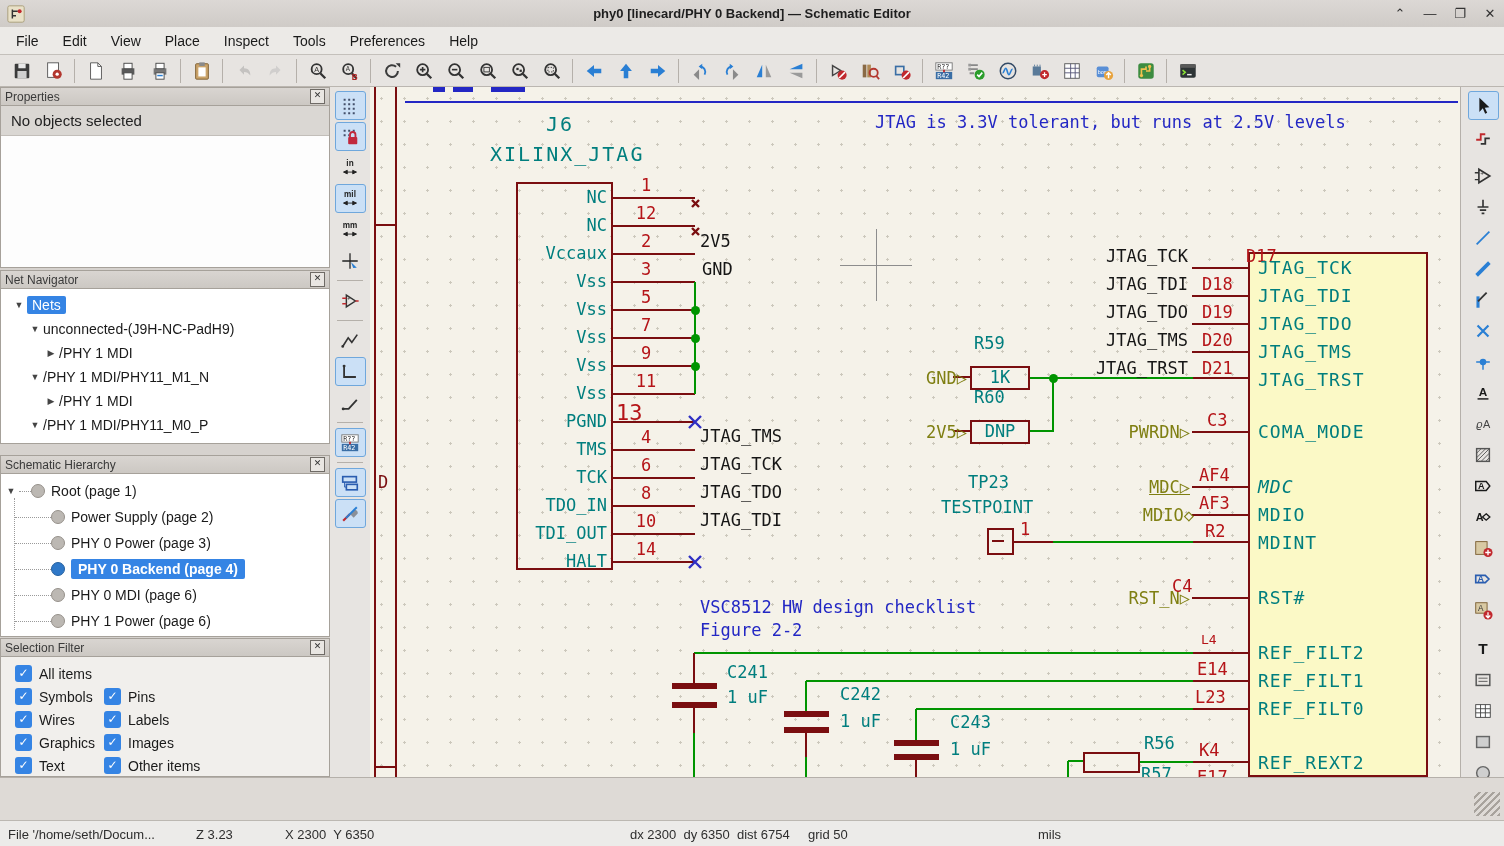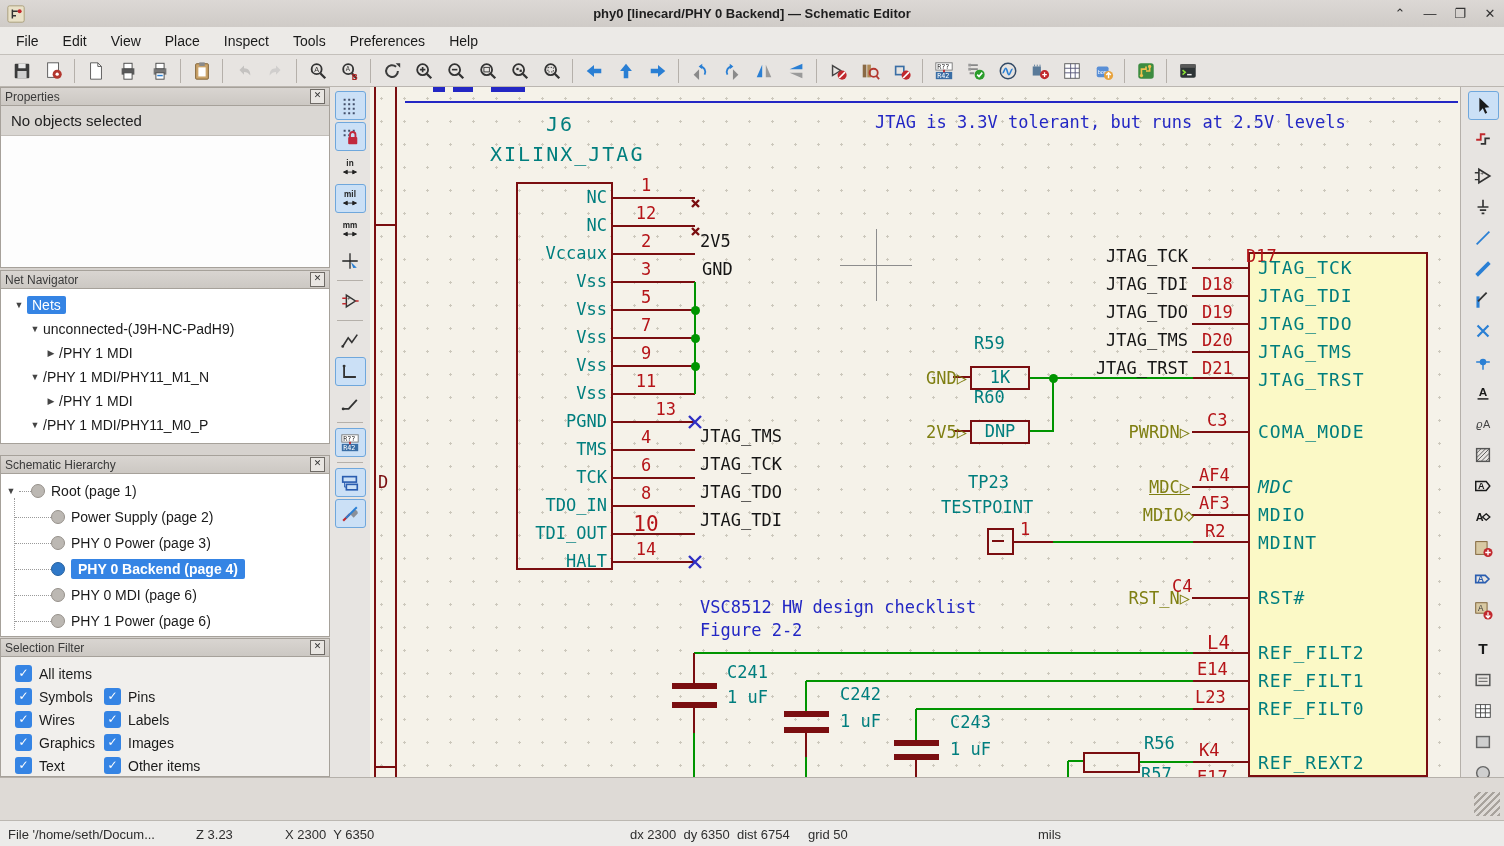--- a/index.html
+++ b/index.html
@@ -964,25 +964,25 @@
     <div class="st" style="top: 438px; font-size: 17px; color: rgb(0, 126, 126); right: 853px;">TDI_OUT</div>
     <div class="st" style="top: 466px; font-size: 17px; color: rgb(0, 126, 126); right: 853px;">HALT</div>
     <div class="st" style="top: 90px; font-size: 17px; color: rgb(181, 20, 24); left: 246px; width: 60px; text-align: center;">1</div>
     <div class="st" style="top: 118px; font-size: 17px; color: rgb(181, 20, 24); left: 246px; width: 60px; text-align: center;">12</div>
     <div class="st" style="top: 146px; font-size: 17px; color: rgb(181, 20, 24); left: 246px; width: 60px; text-align: center;">2</div>
     <div class="st" style="top: 174px; font-size: 17px; color: rgb(181, 20, 24); left: 246px; width: 60px; text-align: center;">3</div>
     <div class="st" style="top: 202px; font-size: 17px; color: rgb(181, 20, 24); left: 246px; width: 60px; text-align: center;">5</div>
     <div class="st" style="top: 230px; font-size: 17px; color: rgb(181, 20, 24); left: 246px; width: 60px; text-align: center;">7</div>
     <div class="st" style="top: 258px; font-size: 17px; color: rgb(181, 20, 24); left: 246px; width: 60px; text-align: center;">9</div>
     <div class="st" style="top: 286px; font-size: 17px; color: rgb(181, 20, 24); left: 246px; width: 60px; text-align: center;">11</div>
-    <div class="st" style="top: 314px; font-size: 17px; color: rgb(181, 20, 24); left: 246px; width: 60px; text-align: right;">13</div>
+    <div class="st" style="top: 314px; font-size: 22px; color: rgb(181, 20, 24); left: 246px; width: 60px; text-align: left;">13</div>
     <div class="st" style="top: 342px; font-size: 17px; color: rgb(181, 20, 24); left: 246px; width: 60px; text-align: center;">4</div>
     <div class="st" style="top: 370px; font-size: 17px; color: rgb(181, 20, 24); left: 246px; width: 60px; text-align: center;">6</div>
     <div class="st" style="top: 398px; font-size: 17px; color: rgb(181, 20, 24); left: 246px; width: 60px; text-align: center;">8</div>
-    <div class="st" style="top: 426px; font-size: 21px; color: rgb(181, 20, 24); left: 246px; width: 60px; text-align: center;">10</div>
+    <div class="st" style="top: 426px; font-size: 17px; color: rgb(181, 20, 24); left: 246px; width: 60px; text-align: center;">10</div>
     <div class="st" style="top: 454px; font-size: 17px; color: rgb(181, 20, 24); left: 246px; width: 60px; text-align: center;">14</div>
     <div class="st" style="top: 146px; font-size: 17px; color: rgb(22, 22, 22); left: 330px;">2V5</div>
     <div class="st" style="top: 174px; font-size: 17px; color: rgb(22, 22, 22); left: 332px;">GND</div>
     <div class="st" style="top: 341px; font-size: 17px; color: rgb(22, 22, 22); left: 330px;">JTAG_TMS</div>
     <div class="st" style="top: 369px; font-size: 17px; color: rgb(22, 22, 22); left: 330px;">JTAG_TCK</div>
     <div class="st" style="top: 397px; font-size: 17px; color: rgb(22, 22, 22); left: 330px;">JTAG_TDO</div>
     <div class="st" style="top: 425px; font-size: 17px; color: rgb(22, 22, 22); left: 330px;">JTAG_TDI</div>
     <div class="st" style="top: 248px; font-size: 17px; color: rgb(0, 126, 126); left: 604px;">R59</div>
     <div class="st" style="top: 282px; font-size: 17px; color: rgb(0, 126, 126); left: 600px; width: 60px; text-align: center;">1K</div>
     <div class="st" style="top: 302px; font-size: 17px; color: rgb(0, 126, 126); left: 604px;">R60</div>
@@ -1001,21 +1001,21 @@
     <div class="st" style="top: 161px; font-size: 17px; color: rgb(181, 20, 24); left: 876px;">D17</div>
     <div class="st" style="top: 189px; font-size: 17px; color: rgb(181, 20, 24); left: 832px;">D18</div>
     <div class="st" style="top: 217px; font-size: 17px; color: rgb(181, 20, 24); left: 832px;">D19</div>
     <div class="st" style="top: 245px; font-size: 17px; color: rgb(181, 20, 24); left: 832px;">D20</div>
     <div class="st" style="top: 273px; font-size: 17px; color: rgb(181, 20, 24); left: 832px;">D21</div>
     <div class="st" style="top: 325px; font-size: 17px; color: rgb(181, 20, 24); left: 837px;">C3</div>
     <div class="st" style="top: 380px; font-size: 17px; color: rgb(181, 20, 24); left: 829px;">AF4</div>
     <div class="st" style="top: 408px; font-size: 17px; color: rgb(181, 20, 24); left: 829px;">AF3</div>
     <div class="st" style="top: 436px; font-size: 17px; color: rgb(181, 20, 24); left: 835px;">R2</div>
     <div class="st" style="top: 491px; font-size: 17px; color: rgb(181, 20, 24); left: 802px;">C4</div>
-    <div class="st" style="top: 546px; font-size: 19px; color: rgb(181, 20, 24); left: 831px; margin-left: 6px;">L4</div>
+    <div class="st" style="top: 546px; font-size: 13px; color: rgb(181, 20, 24); left: 831px;">L4</div>
     <div class="st" style="top: 574px; font-size: 17px; color: rgb(181, 20, 24); left: 827px;">E14</div>
     <div class="st" style="top: 602px; font-size: 17px; color: rgb(181, 20, 24); left: 825px;">L23</div>
     <div class="st" style="top: 655px; font-size: 17px; color: rgb(181, 20, 24); left: 829px;">K4</div>
     <div class="st" style="top: 682px; font-size: 17px; color: rgb(181, 20, 24); left: 827px;">E17</div>
     <div class="st" style="top: 434px; font-size: 17px; color: rgb(181, 20, 24); left: 650px;">1</div>
     <div class="st" style="top: 387px; font-size: 17px; color: rgb(0, 126, 126); left: 598px;">TP23</div>
     <div class="st" style="top: 412px; font-size: 17px; color: rgb(0, 126, 126); left: 571px;">TESTPOINT</div>
     <div class="st" style="top: 172px; font-size: 18px; color: rgb(0, 126, 126); left: 888px; letter-spacing: 1px;">JTAG_TCK</div>
     <div class="st" style="top: 200px; font-size: 18px; color: rgb(0, 126, 126); left: 888px; letter-spacing: 1px;">JTAG_TDI</div>
     <div class="st" style="top: 228px; font-size: 18px; color: rgb(0, 126, 126); left: 888px; letter-spacing: 1px;">JTAG_TDO</div>

